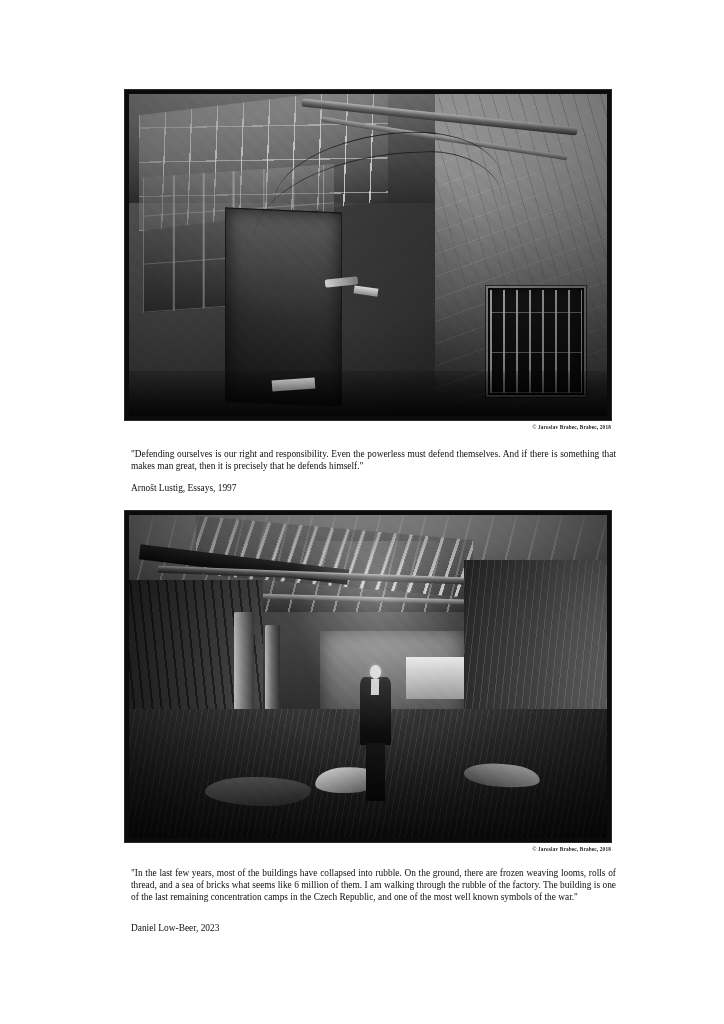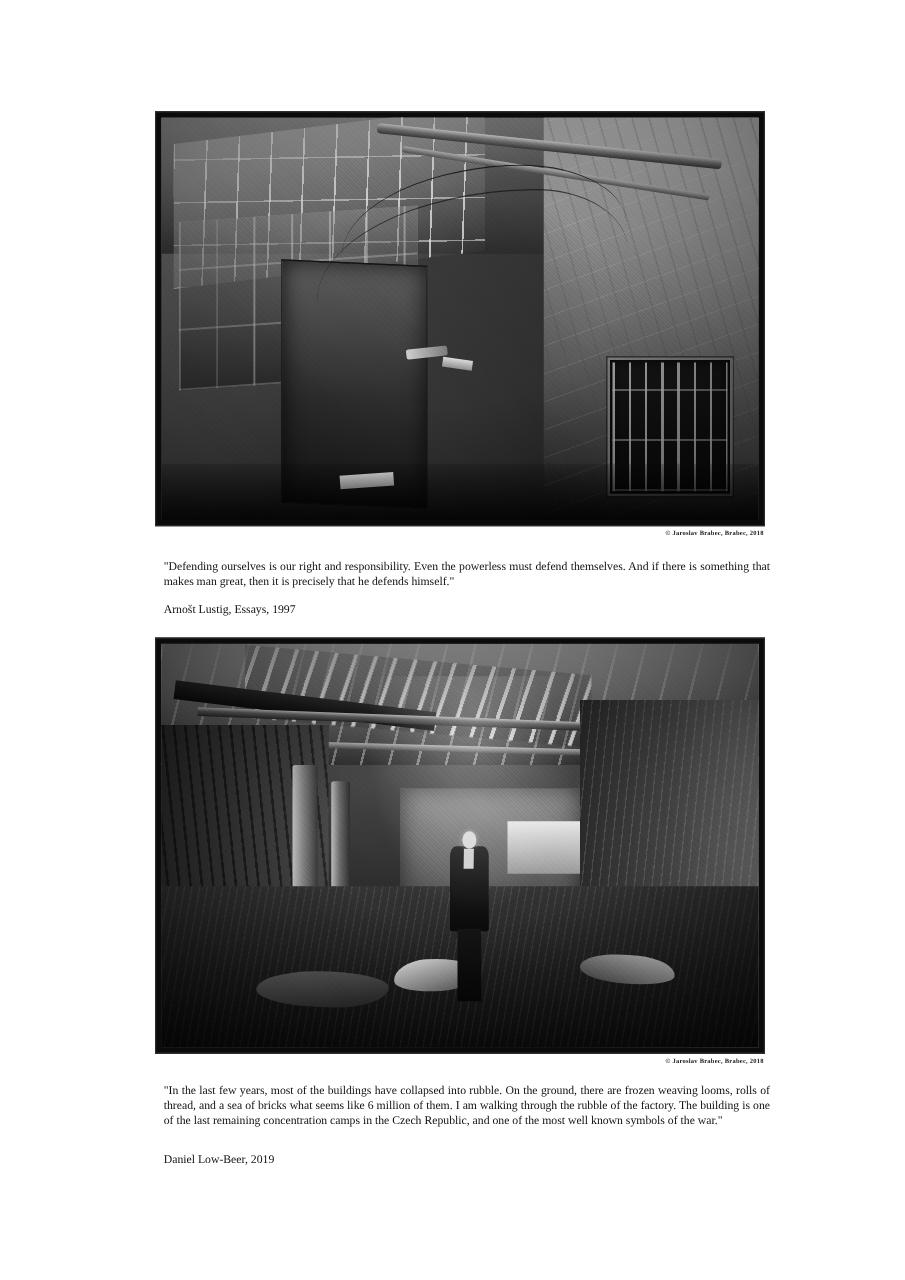--- a/index.html
+++ b/index.html
@@ -419,15 +419,15 @@
     </div>
     <div class="credit">
       <span class="cmark">©</span>
       <span>Jaroslav Brabec, Brabec, 2018</span>
     </div>
   </div>
 
   <div class="quote-block quote-2">
     <p class="quote-text">"In the last few years, most of the buildings have collapsed into rubble. On the ground, there are frozen weaving looms, rolls of thread, and a sea of bricks what seems like 6 million of them. I am walking through the rubble of the factory. The building is one of the last remaining concentration camps in the Czech Republic, and one of the most well known symbols of the war."</p>
   </div>
-  <p class="attribution attr-2">Daniel Low-Beer, 2019</p>
+  <p class="attribution attr-2">Daniel Low-Beer, 2023</p>
 
 </div>
 
 </body></html>

